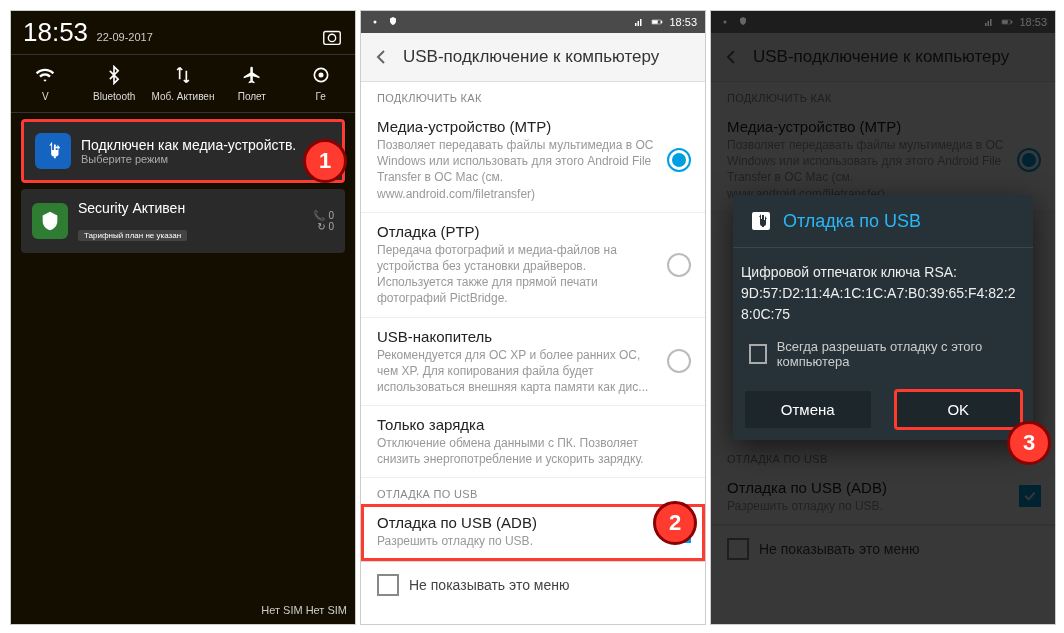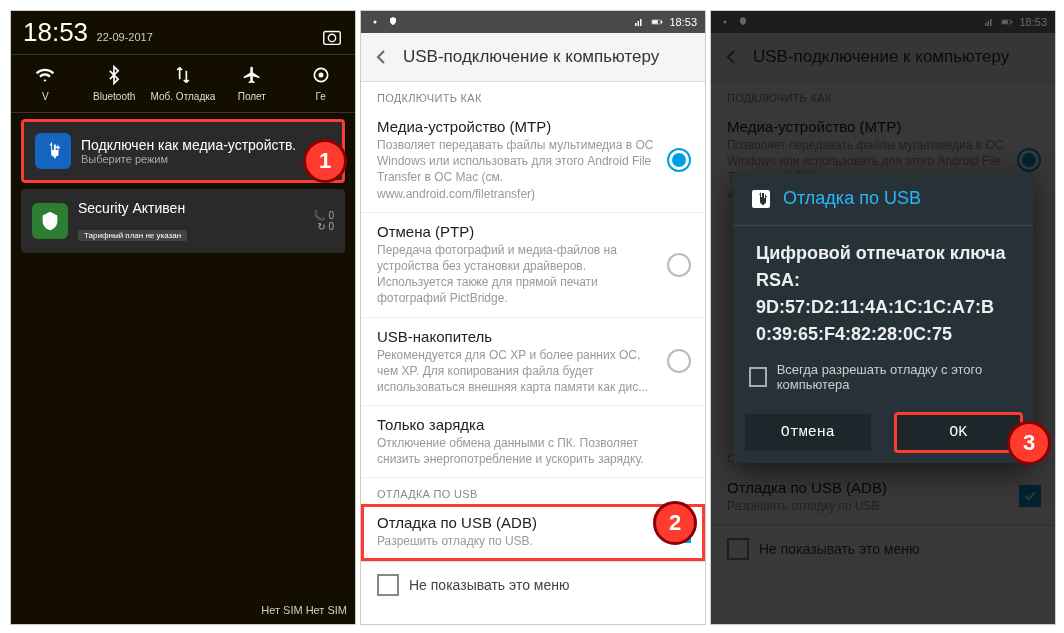--- a/index.html
+++ b/index.html
@@ -108,24 +108,24 @@
   .overlay {
     position:absolute; inset:0; background:rgba(0,0,0,0.6);
     display:flex; align-items:center; justify-content:center;
   }
   .dialog {
     width:300px; background:#263238; color:#eee; border-radius:2px;
     box-shadow:0 8px 30px rgba(0,0,0,0.6);
   }
   .dialog-header { display:flex;align-items:center;gap:10px;padding:14px 16px;border-bottom:1px solid #37474f; }
   .dialog-header span.t { color:#29b6f6; font-size:18px; }
-  .dialog-body { padding:14px 23px; font-size:18px; line-height:1.5;font-weight:bold; }
+  .dialog-body { padding:14px 8px; font-size:14px; line-height:1.5; }
   .dialog-check { display:flex;align-items:center;gap:10px;padding:0 16px 10px;font-size:13px;color:#ccc; }
   .dialog-check .box { width:16px;height:16px;border:2px solid #aaa; }
-  .dialog-buttons { display:flex;gap:25px;padding:12px;font-family:Liberation Mono, monospace; }
+  .dialog-buttons { display:flex;gap:25px;padding:12px; }
   .dialog-btn {
     flex:1;text-align:center;padding:10px 0;background:#1c262b;color:#fff;font-size:15px;border-radius:2px;
   }
   .dialog-btn.highlight { outline:3px solid #ff3a2f; outline-offset:-1px; }
 
   .dimmed { filter:brightness(0.55); }
 </style>
 </head>
 <body>
 
@@ -151,21 +151,21 @@
       <div class="qs-item">
         <svg viewBox="0 0 24 24" fill="none" stroke="#fff" stroke-width="2">
             <path d="M7 7l10 10-5 5V2l5 5L7 17"></path>
           </svg>
         <span>Bluetooth</span>
       </div>
       <div class="qs-item">
         <svg viewBox="0 0 24 24" fill="none" stroke="#fff" stroke-width="2">
             <path d="M8 3v14M8 3l-3 3M8 3l3 3M16 21V7M16 21l-3-3M16 21l3-3"></path>
           </svg>
-        <span style="text-align:center">Моб. Отладка</span>
+        <span style="text-align:center">Моб. Активен</span>
       </div>
       <div class="qs-item">
         <svg viewBox="0 0 24 24" fill="#fff">
             <path d="M21 16v-2l-8-5V3.5a1.5 1.5 0 00-3 0V9l-8 5v2l8-2.5V19l-2 1.5V22l3.5-1 3.5 1v-1.5L13 19v-5.5l8 2.5z"></path>
           </svg>
         <span>Полет</span>
       </div>
       <div class="qs-item">
         <svg viewBox="0 0 24 24" fill="none" stroke="#fff" stroke-width="2">
             <circle cx="12" cy="12" r="8"></circle>
@@ -260,21 +260,21 @@
       <span>USB-подключение к компьютеру</span>
     </div>
     <div class="section-label">ПОДКЛЮЧИТЬ КАК</div>
 
     <div class="option">
       <div class="option-title">Медиа-устройство (MTP)</div>
       <div class="option-desc">Позволяет передавать файлы мультимедиа в ОС Windows или использовать для этого Android File Transfer в ОС Mac (см. www.android.com/filetransfer)</div>
       <div class="radio selected"></div>
     </div>
     <div class="option">
-      <div class="option-title">Отмена (PTP)</div>
+      <div class="option-title">Отладка (PTP)</div>
       <div class="option-desc">Передача фотографий и медиа-файлов на устройства без установки драйверов. Используется также для прямой печати фотографий PictBridge.</div>
       <div class="radio"></div>
     </div>
     <div class="option">
       <div class="option-title">USB-накопитель</div>
       <div class="option-desc">Рекомендуется для ОС XP и более ранних ОС, чем XP. Для копирования файла будет использоваться внешняя карта памяти как дис...</div>
       <div class="radio"></div>
     </div>
     <div class="option">
       <div class="option-title">Только зарядка</div>

